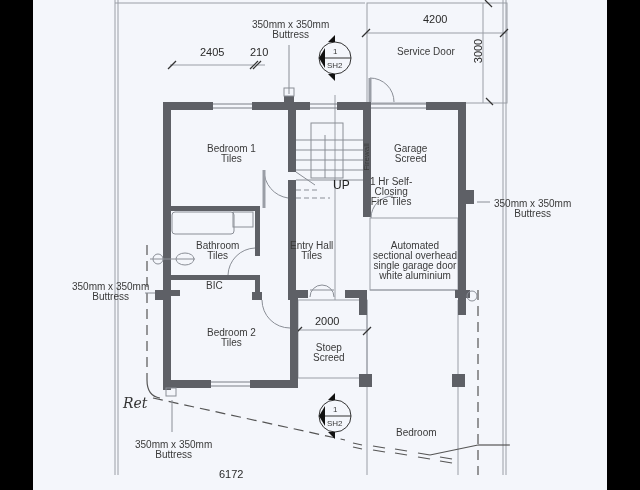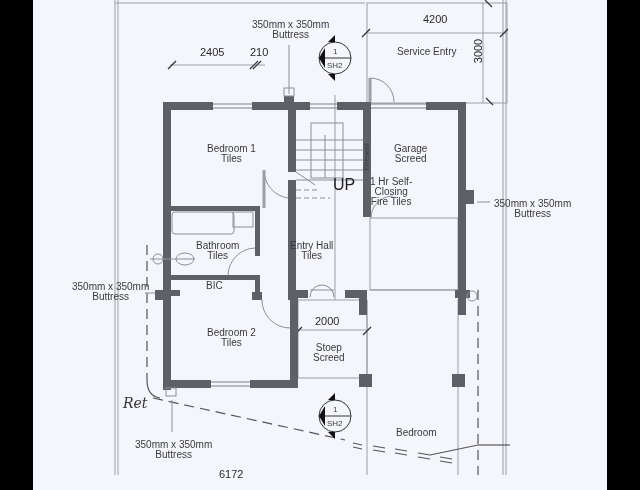--- a/index.html
+++ b/index.html
@@ -206,45 +206,51 @@
   </div>
   <div class="lbl" style="left:39px;top:282px">
     <div>350mm x 350mm</div>
       <div>Buttress</div>
   </div>
   <div class="lbl" style="left:102px;top:440px">
     <div>350mm x 350mm</div>
       <div>Buttress</div>
   </div>
 
-  <div class="lbl" style="left:364px;top:47px">Service Entry</div>
+  <div class="lbl" style="left:364px;top:47px">Service Door</div>
 
   <div class="lbl" style="left:174px;top:144px">
     <div>Bedroom 1</div>
       <div>Tiles</div>
   </div>
   <div class="lbl" style="left:361px;top:144px">
     <div>Garage</div>
       <div>Screed</div>
   </div>
   <div class="lbl vert" style="left:320px;top:152px;font-size:8px">Firewall</div>
   <div class="lbl" style="left:337px;top:177px">
     <div>1 Hr Self-</div>
       <div>Closing</div>
       <div>Fire Tiles</div>
   </div>
-  <div class="lbl" style="left:300px;top:180px;font-size:16px;color:#222">UP</div>
+  <div class="lbl" style="left:300px;top:180px;font-size:12px;color:#222">UP</div>
 
   <div class="lbl" style="left:163px;top:241px">
     <div>Bathroom</div>
       <div>Tiles</div>
   </div>
   <div class="lbl" style="left:257px;top:241px">
     <div>Entry Hall</div>
       <div>Tiles</div>
+  </div>
+  <div class="lbl" style="left:340px;top:241px">
+    <div>Automated</div>
+      <div>sectional overhead</div>
+      <div>single garage door</div>
+      <div>white aluminium</div>
   </div>
   <div class="lbl" style="left:173px;top:281px">BIC</div>
 
   <div class="lbl" style="left:174px;top:328px">
     <div>Bedroom 2</div>
       <div>Tiles</div>
   </div>
   <div class="lbl" style="left:280px;top:343px">
     <div>Stoep</div>
       <div>Screed</div>

